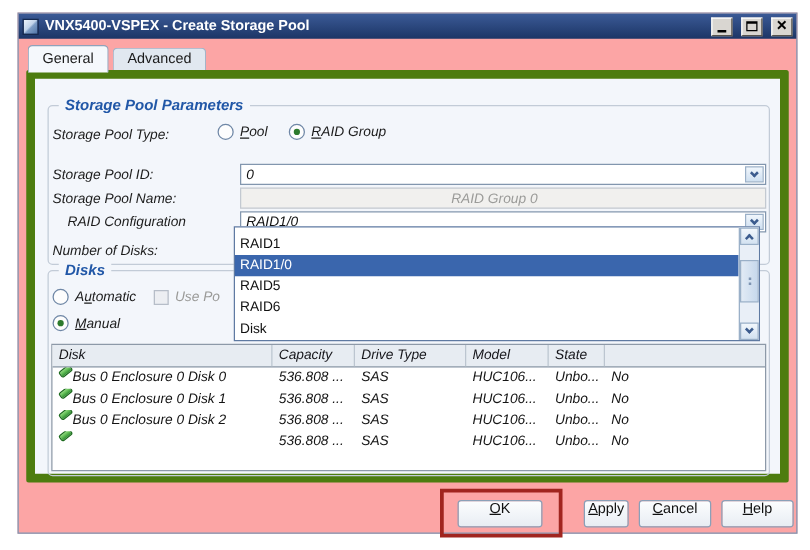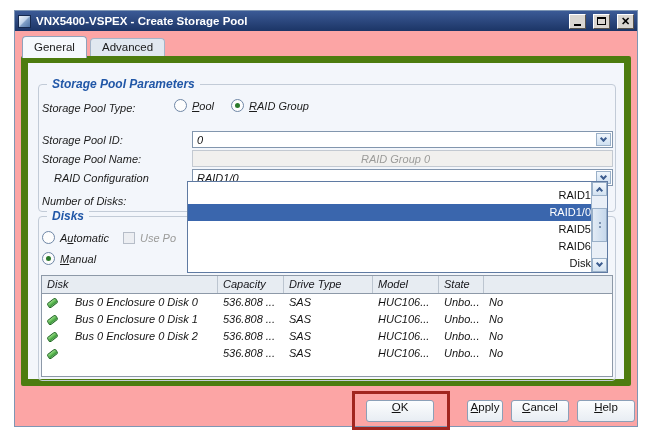--- a/index.html
+++ b/index.html
@@ -102,32 +102,32 @@
     height:18px; background:#e7ecf2; border-bottom:1px solid #8d99a8;
     font-size:11px; line-height:17px; color:#15151a;
   }
   .dt-header > div { border-right:1px solid #bcc5d0; padding-left:5px; overflow:hidden; white-space:nowrap; }
   .dt-header > div:last-child { border-right:none;margin-top:15px; }
   .dt-row {
     display:grid; grid-template-columns:176px 66px 89px 66px 45px auto;
     height:17px; line-height:17px; font-size:11px; color:#141414;
   }
   .dt-row > div { padding-left:5px; white-space:nowrap; overflow:hidden; }
-  .dt-cell-disk { display:flex; align-items:center; gap:17px; }
+  .dt-cell-disk { display:flex; align-items:flex-start; gap:0; }
   .disk-icon {
     width:11px; height:6px; flex:none; border-radius:2px;
     background:linear-gradient(180deg,#8ede7a,#2f9230);
     border:1px solid #1d6b1e; transform:rotate(-38deg);
   }
   
   .dropdown {
     position:absolute; left:172px; top:170px; width:421px; height:92px;
     background:#ffffff; border:1px solid #5f7aa2; z-index:50;
   }
-  .dd-items { position:absolute; left:0; top:0; right:16px; bottom:0; overflow:hidden;text-align:right; }
+  .dd-items { position:absolute; left:0; top:0; right:16px; bottom:0; overflow:hidden; }
   .dd-item { height:17px; line-height:17px; font-size:11px; padding-left:4px; color:#111; white-space:nowrap; }
   .dd-item.sel { background:#3a66ad; color:#ffffff; }
   .dd-clip { height:5px; overflow:hidden; position:relative; }
   .dd-clip .dd-item { position:absolute; left:0; right:0; top:-12px; }
   .dd-scroll { position:absolute; right:0; top:0; bottom:0; width:16px; background:#e9eff7; border-left:1px solid #9ab0c8; }
   .dd-arrow {
     position:absolute; left:0; right:0; height:14px;
     background:linear-gradient(#f2f7fc,#d3e2f1); border:1px solid #9ab0c8;
     display:flex; align-items:center; justify-content:center;
   }

